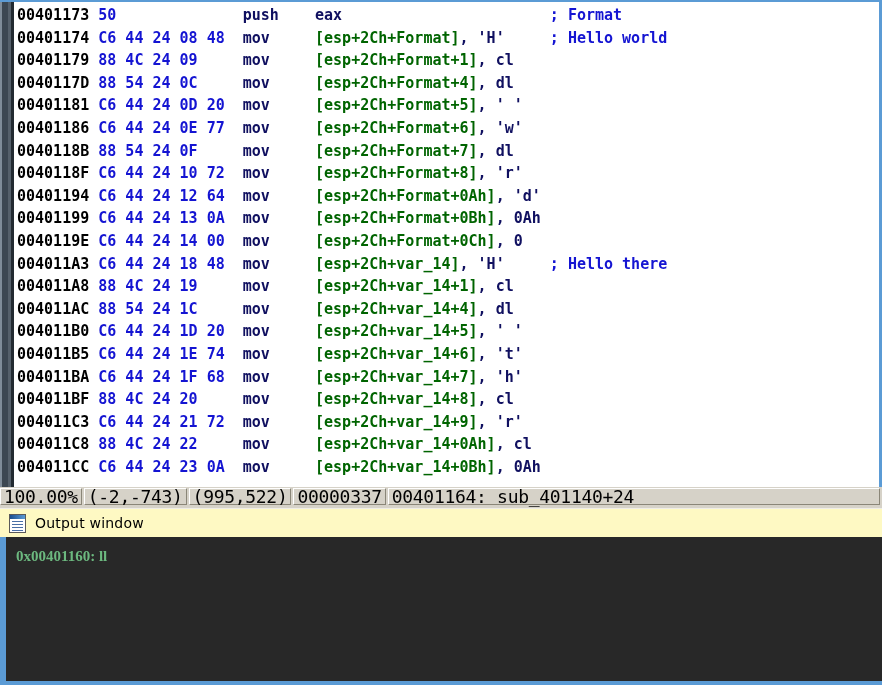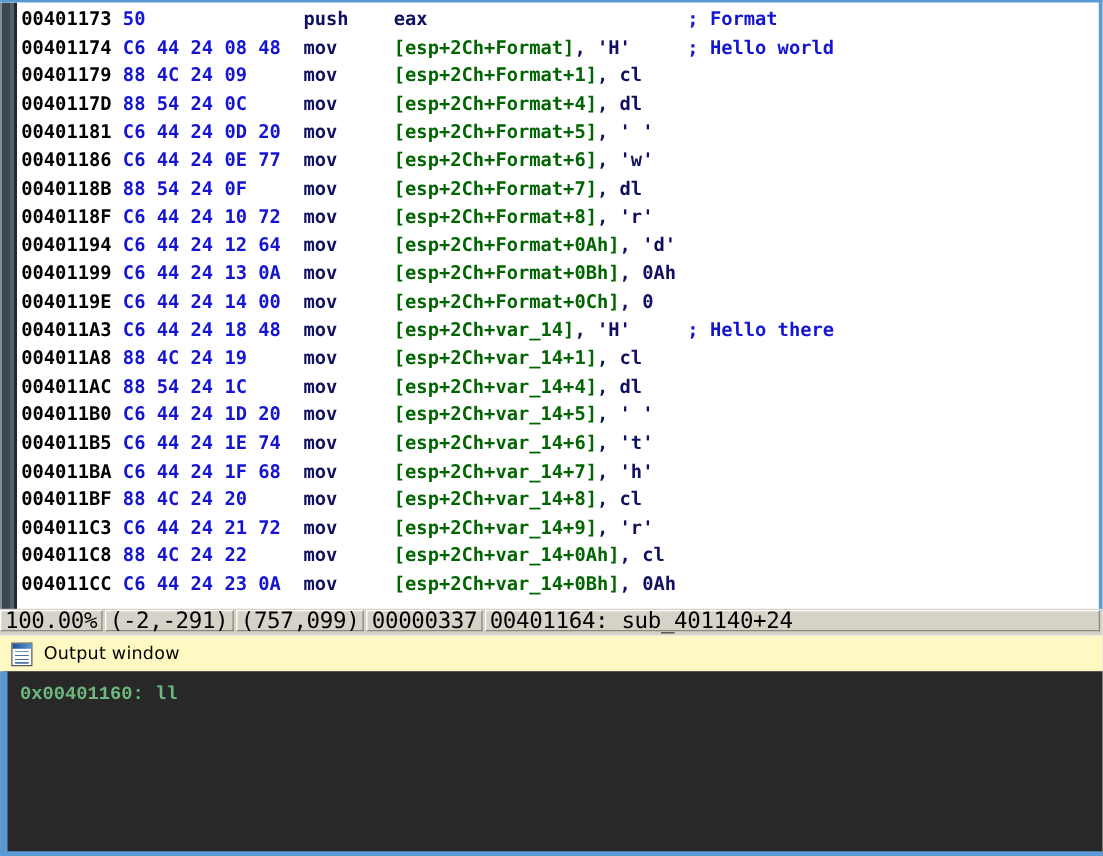--- a/index.html
+++ b/index.html
@@ -97,43 +97,43 @@
     font-size:14px;color:#000;letter-spacing:0.2px;
   }
   .ow-console{
     position:absolute;left:3px;top:29px;right:0;bottom:0;
     background:#282828;
     border-left:3px solid #5b9bd5;
     box-sizing:border-box;
     padding:8px 0 0 10px;
     white-space:pre;
     color:#6cb87f;
-    font-family:Liberation Mono, monospace;
+    font-family:Liberation Serif, serif;
     font-size:15px;font-weight:bold;
     line-height:22px;
   }
   .ow-console .oline{display:block;height:22px;}
   .ow-bottomedge{
     position:absolute;left:0;bottom:0;width:882px;height:4px;background:#5b9bd5;
   }
 </style>
 </head>
 <body>
 
 <div id="app">
 
   <div class="disasm-pane">
     <div class="gutter"></div>
     <div class="code" id="code-area"><span class="ln"><span class="c-addr">00401173 </span><span class="c-bytes">50              </span><span class="c-mnem">push    </span><span class="c-reg">eax</span>                       <span class="c-cmt">; Format</span></span><span class="ln"><span class="c-addr">00401174 </span><span class="c-bytes">C6 44 24 08 48  </span><span class="c-mnem">mov     </span><span class="c-op">[esp+2Ch+Format]</span><span class="c-reg">, 'H'</span>     <span class="c-cmt">; Hello world</span></span><span class="ln"><span class="c-addr">00401179 </span><span class="c-bytes">88 4C 24 09     </span><span class="c-mnem">mov     </span><span class="c-op">[esp+2Ch+Format+1]</span><span class="c-reg">, cl</span></span><span class="ln"><span class="c-addr">0040117D </span><span class="c-bytes">88 54 24 0C     </span><span class="c-mnem">mov     </span><span class="c-op">[esp+2Ch+Format+4]</span><span class="c-reg">, dl</span></span><span class="ln"><span class="c-addr">00401181 </span><span class="c-bytes">C6 44 24 0D 20  </span><span class="c-mnem">mov     </span><span class="c-op">[esp+2Ch+Format+5]</span><span class="c-reg">, ' '</span></span><span class="ln"><span class="c-addr">00401186 </span><span class="c-bytes">C6 44 24 0E 77  </span><span class="c-mnem">mov     </span><span class="c-op">[esp+2Ch+Format+6]</span><span class="c-reg">, 'w'</span></span><span class="ln"><span class="c-addr">0040118B </span><span class="c-bytes">88 54 24 0F     </span><span class="c-mnem">mov     </span><span class="c-op">[esp+2Ch+Format+7]</span><span class="c-reg">, dl</span></span><span class="ln"><span class="c-addr">0040118F </span><span class="c-bytes">C6 44 24 10 72  </span><span class="c-mnem">mov     </span><span class="c-op">[esp+2Ch+Format+8]</span><span class="c-reg">, 'r'</span></span><span class="ln"><span class="c-addr">00401194 </span><span class="c-bytes">C6 44 24 12 64  </span><span class="c-mnem">mov     </span><span class="c-op">[esp+2Ch+Format+0Ah]</span><span class="c-reg">, 'd'</span></span><span class="ln"><span class="c-addr">00401199 </span><span class="c-bytes">C6 44 24 13 0A  </span><span class="c-mnem">mov     </span><span class="c-op">[esp+2Ch+Format+0Bh]</span><span class="c-reg">, 0Ah</span></span><span class="ln"><span class="c-addr">0040119E </span><span class="c-bytes">C6 44 24 14 00  </span><span class="c-mnem">mov     </span><span class="c-op">[esp+2Ch+Format+0Ch]</span><span class="c-reg">, 0</span></span><span class="ln"><span class="c-addr">004011A3 </span><span class="c-bytes">C6 44 24 18 48  </span><span class="c-mnem">mov     </span><span class="c-op">[esp+2Ch+var_14]</span><span class="c-reg">, 'H'</span>     <span class="c-cmt">; Hello there</span></span><span class="ln"><span class="c-addr">004011A8 </span><span class="c-bytes">88 4C 24 19     </span><span class="c-mnem">mov     </span><span class="c-op">[esp+2Ch+var_14+1]</span><span class="c-reg">, cl</span></span><span class="ln"><span class="c-addr">004011AC </span><span class="c-bytes">88 54 24 1C     </span><span class="c-mnem">mov     </span><span class="c-op">[esp+2Ch+var_14+4]</span><span class="c-reg">, dl</span></span><span class="ln"><span class="c-addr">004011B0 </span><span class="c-bytes">C6 44 24 1D 20  </span><span class="c-mnem">mov     </span><span class="c-op">[esp+2Ch+var_14+5]</span><span class="c-reg">, ' '</span></span><span class="ln"><span class="c-addr">004011B5 </span><span class="c-bytes">C6 44 24 1E 74  </span><span class="c-mnem">mov     </span><span class="c-op">[esp+2Ch+var_14+6]</span><span class="c-reg">, 't'</span></span><span class="ln"><span class="c-addr">004011BA </span><span class="c-bytes">C6 44 24 1F 68  </span><span class="c-mnem">mov     </span><span class="c-op">[esp+2Ch+var_14+7]</span><span class="c-reg">, 'h'</span></span><span class="ln"><span class="c-addr">004011BF </span><span class="c-bytes">88 4C 24 20     </span><span class="c-mnem">mov     </span><span class="c-op">[esp+2Ch+var_14+8]</span><span class="c-reg">, cl</span></span><span class="ln"><span class="c-addr">004011C3 </span><span class="c-bytes">C6 44 24 21 72  </span><span class="c-mnem">mov     </span><span class="c-op">[esp+2Ch+var_14+9]</span><span class="c-reg">, 'r'</span></span><span class="ln"><span class="c-addr">004011C8 </span><span class="c-bytes">88 4C 24 22     </span><span class="c-mnem">mov     </span><span class="c-op">[esp+2Ch+var_14+0Ah]</span><span class="c-reg">, cl</span></span><span class="ln"><span class="c-addr">004011CC </span><span class="c-bytes">C6 44 24 23 0A  </span><span class="c-mnem">mov     </span><span class="c-op">[esp+2Ch+var_14+0Bh]</span><span class="c-reg">, 0Ah</span></span></div>
   </div>
 
   <div class="statusbar">
     <div class="sb-cell">100.00%</div>
-    <div class="sb-cell">(-2,-291)</div>
-    <div class="sb-cell">(757,099)</div>
+    <div class="sb-cell">(-2,-743)</div>
+    <div class="sb-cell">(995,522)</div>
     <div class="sb-cell">00000337</div>
     <div class="sb-cell sb-grow">00401164: sub_401140+24</div>
   </div>
 
   <div class="output-window">
     <div class="ow-leftedge"></div>
     <div class="ow-titlebar">
       <span class="doc-icon">
           <i></i>
         </span>

